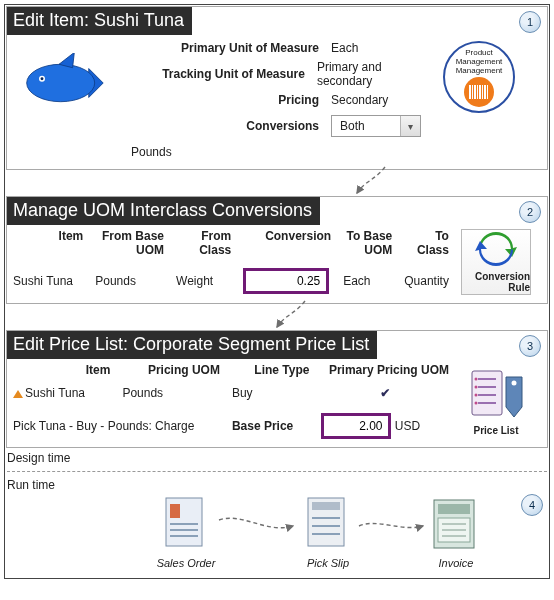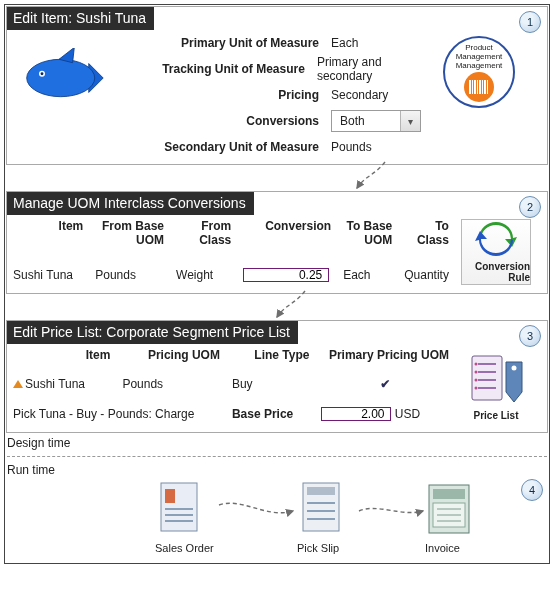--- a/index.html
+++ b/index.html
@@ -19,21 +19,21 @@
   .panel {
     border: 1px solid #a9a9a9;
     margin: 1px;
     position: relative;
     padding-bottom: 4px;
   }
   .panel-title {
     display: inline-block;
     background: #2d2d2d;
     color: #fff;
-    font-size: 14px;
+    font-size: 18px;
     font-weight: normal;
     padding: 3px 8px 4px 6px;
   }
   .step-badge {
     position: absolute;
     top: 4px;
     right: 6px;
     width: 22px;
     height: 22px;
     border: 1px solid #6b8fb3;
@@ -144,22 +144,22 @@
     font-weight: bold;
     text-align: right;
     padding: 4px 6px;
     vertical-align: top;
   }
   .tbl td {
     font-size: 12px;
     padding: 4px 6px;
   }
   .num-input {
-    border: 1px solid #701a75;
-    height: 14px;
+    border: 3px solid #701a75;
+    height: 26px;
     width: 86px;
     padding: 0 6px;
     text-align: right;
     font: inherit;
     font-size: 12px;
   }
   .icon-cell {
     width: 74px;
     text-align: center;
     vertical-align: top;
@@ -200,22 +200,24 @@
     font-size: 12px;
     padding: 2px 4px 2px 2px;
   }
   .runtime {
     position: relative;
     height: 84px;
   }
   .rt-item {
     position: absolute;
     width: 62px;
+    text-align: center;
     font-size: 11px;
     line-height: 11px;
+    font-style: italic;
   }
   .rt-label { margin-top: 2px; }
   .doc-ic {
     width: 52px;
     height: 58px;
     margin: 0 auto;
   }
   .arrow-svg {
     position: absolute;
     pointer-events: none;
@@ -256,21 +258,20 @@
           <div class="attr-val">Secondary</div>
         </div>
         <div class="attr-row">
           <div class="attr-label">Conversions</div>
           <div class="select">
             <span class="sel-text">Both</span>
             <span class="sel-btn">▾</span>
           </div>
         </div>
         <div class="attr-row">
-          <div class="attr-label">Secondary Unit of Measure</div>
           <div class="attr-val">Pounds</div>
         </div>
       </div>
       <div class="pim-badge">
         <div class="pim-circle">
           <div class="pim-text">Product</div>
           <div class="pim-text">Management</div>
           <div class="pim-text">Management</div>
           <div class="pim-barcode">
             <svg width="20" height="14" viewBox="0 0 20 14">

